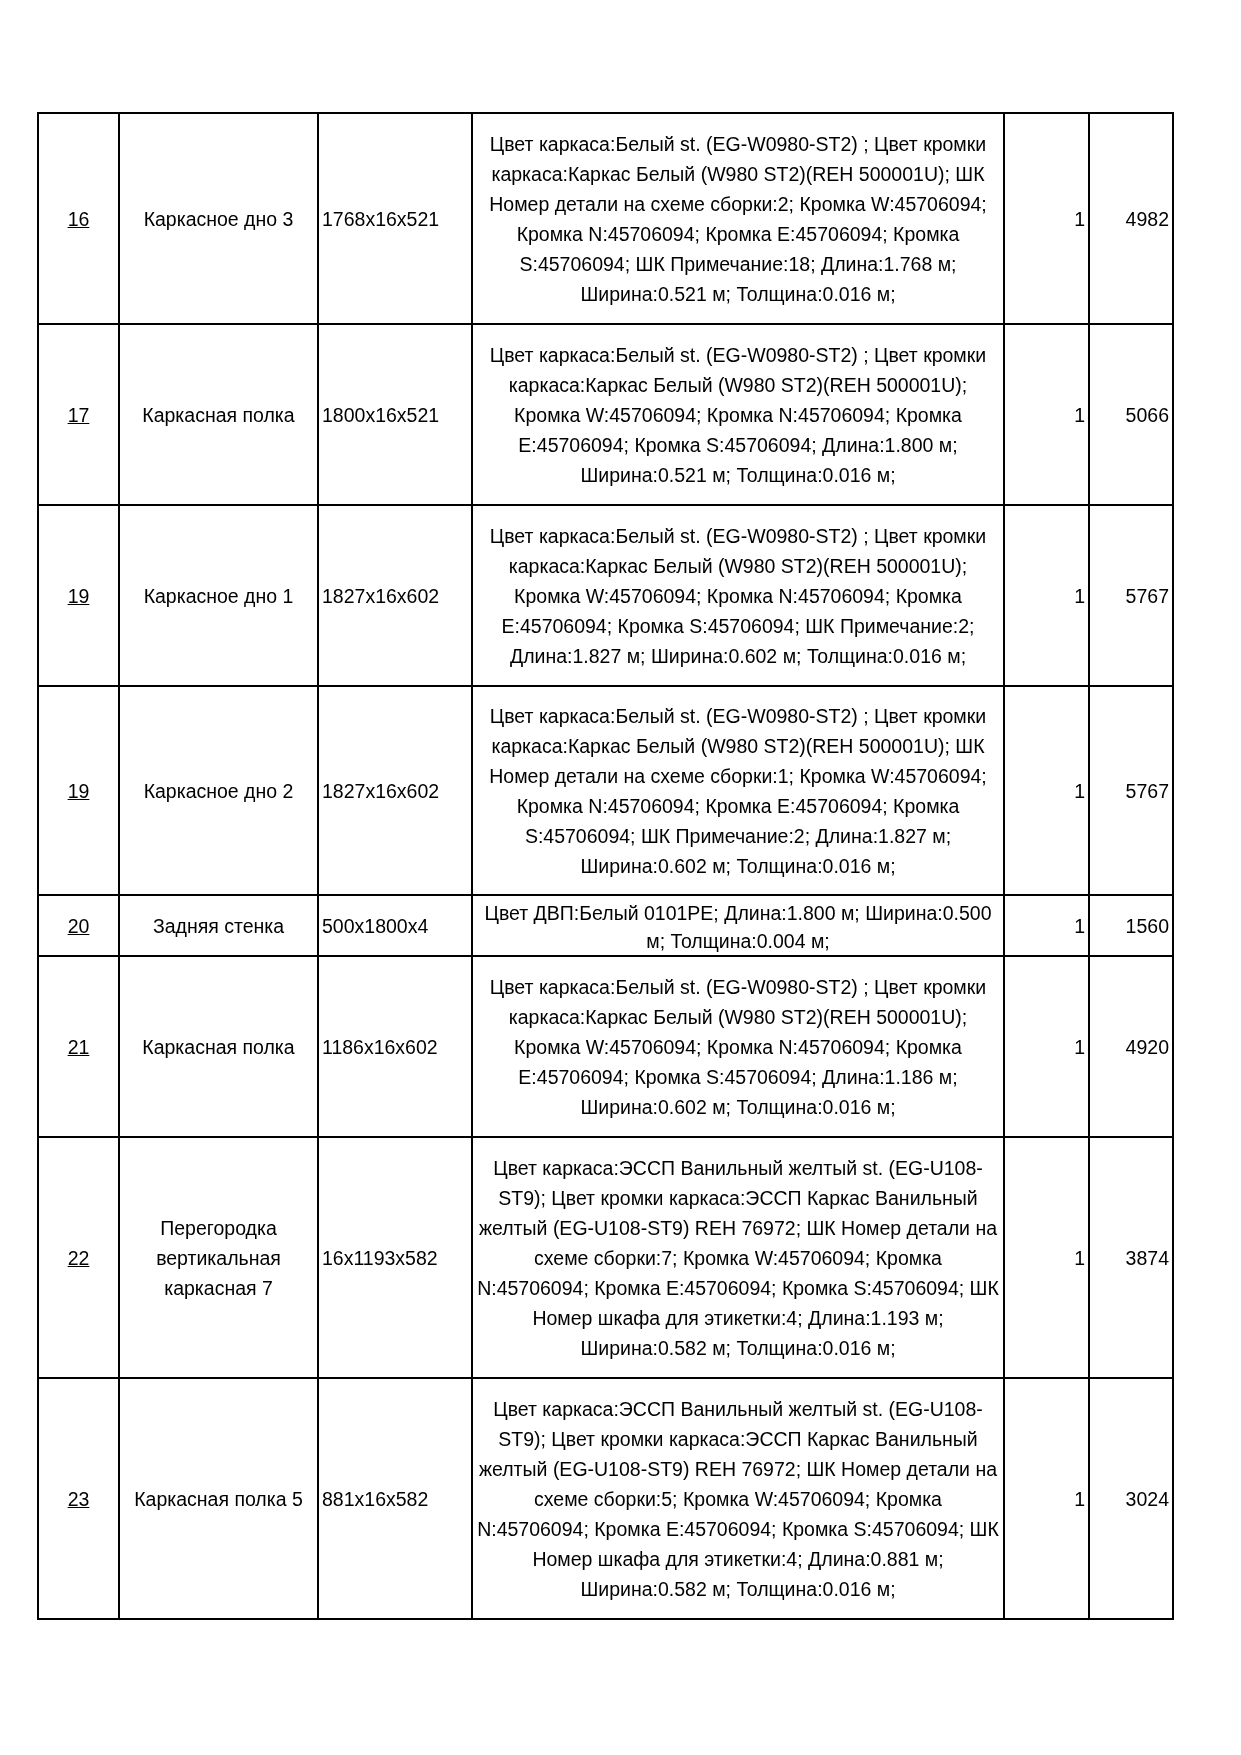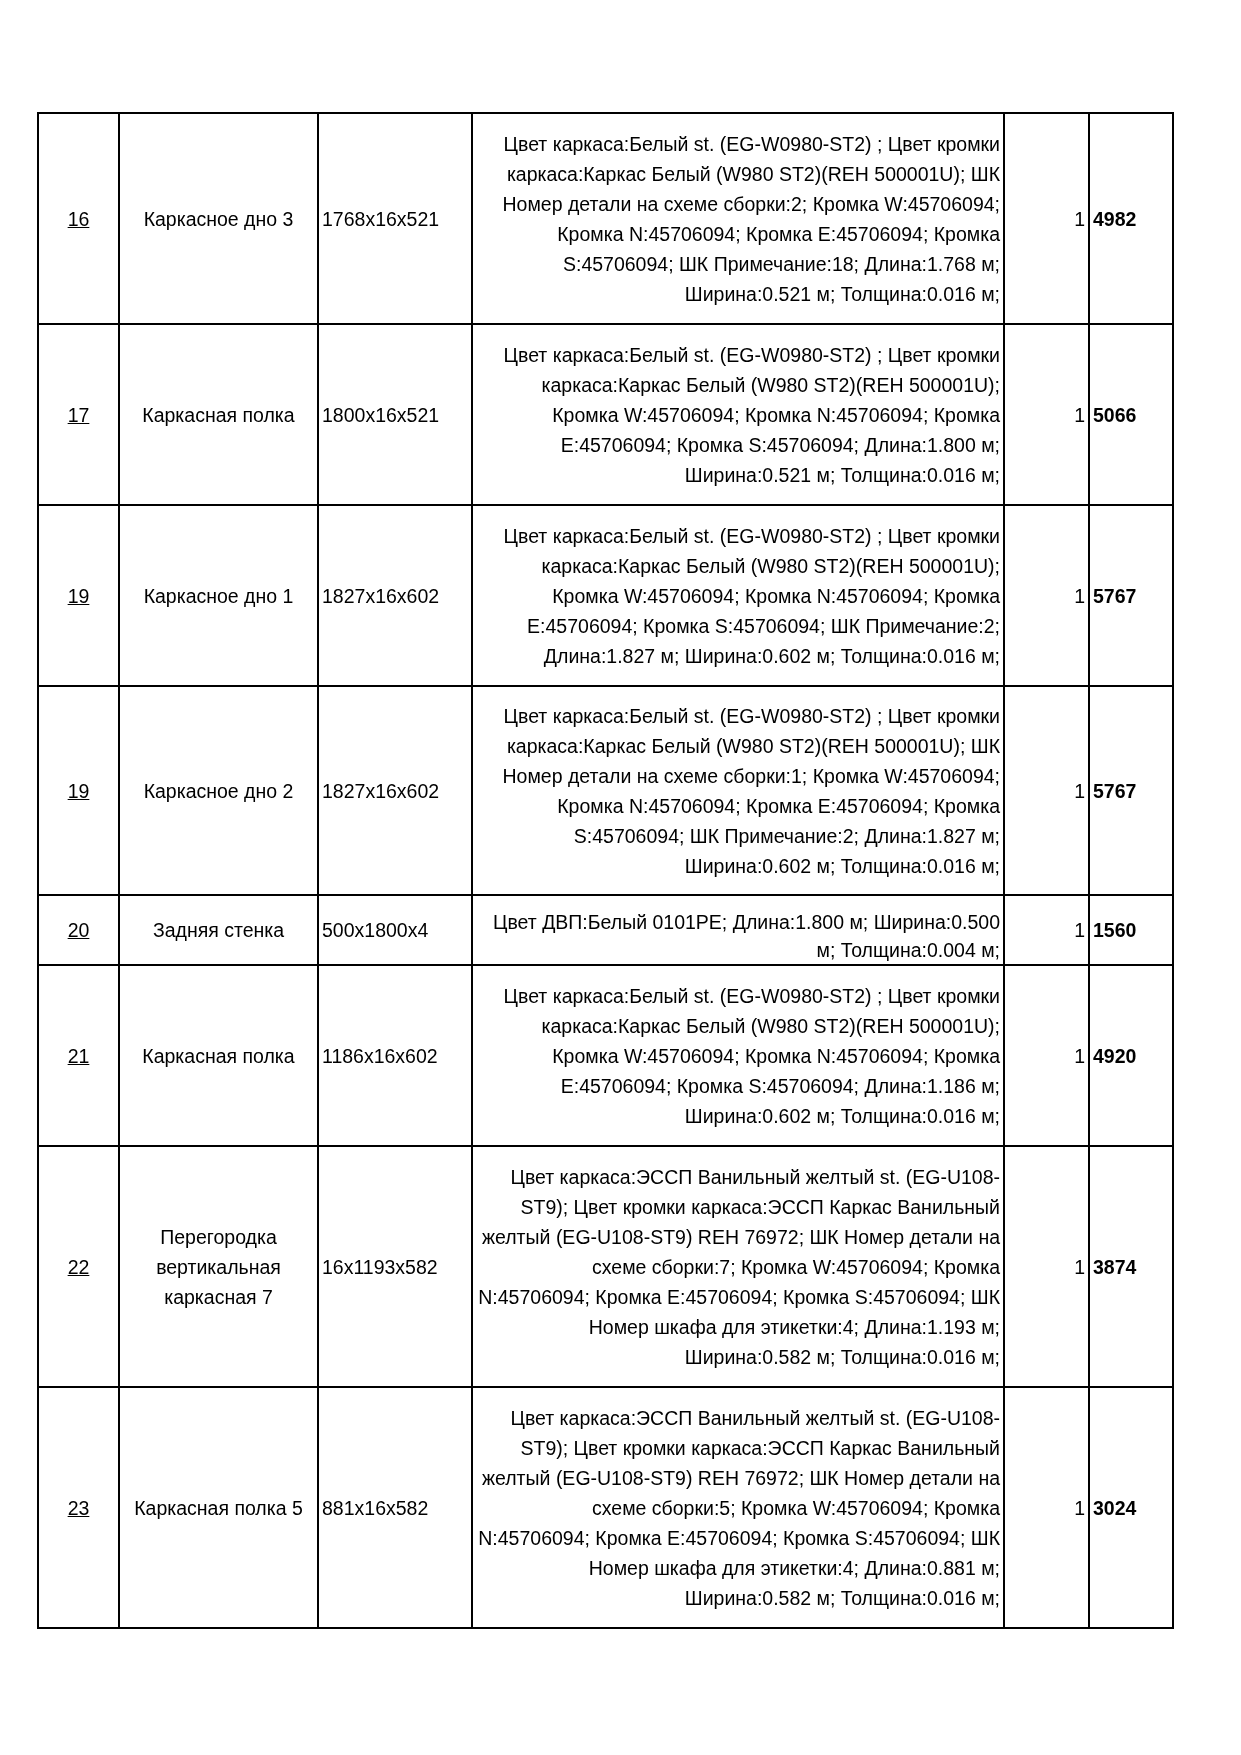--- a/index.html
+++ b/index.html
@@ -26,29 +26,29 @@
   }
   col.c-num   { width: 81px; }
   col.c-name  { width: 199px; }
   col.c-size  { width: 154px; }
   col.c-desc  { width: 532px; }
   col.c-qty   { width: 85px; }
   col.c-price { width: 84px; }
   td.num   { text-align: center; text-decoration: underline; }
   td.name  { text-align: center; }
   td.size  { text-align: left; white-space: nowrap; }
-  td.desc  { text-align: right; padding-top: 4px; padding-bottom: 4px; word-wrap: break-word; border-radius: 27px; }
+  td.desc  { text-align: center; padding-top: 4px; padding-bottom: 4px; word-wrap: break-word; border-radius: 27px; }
   td.qty   { text-align: right; }
-  td.price { text-align: left; font-weight: bold; }
+  td.price { text-align: right; }
   tr.r16 td { height: 211px; }
   tr.r17 td { height: 181px; }
   tr.r18 td { height: 181px; }
   tr.r19 td { height: 209px; }
   tr.r20 td { height: 61px; }
-  tr.r20 td.desc { line-height: 28px; padding-top: 12px; padding-bottom: 0; margin-left: 8px; }
+  tr.r20 td.desc { line-height: 28px; padding-top: 3px; padding-bottom: 0; margin-left: 8px; }
   tr.r21 td { height: 181px; }
   tr.r22 td { height: 241px; }
   tr.r23 td { height: 241px; }
 </style>
 </head>
 <body>
 
 <div class="page">
   <table class="spec">
     <colgroup>

